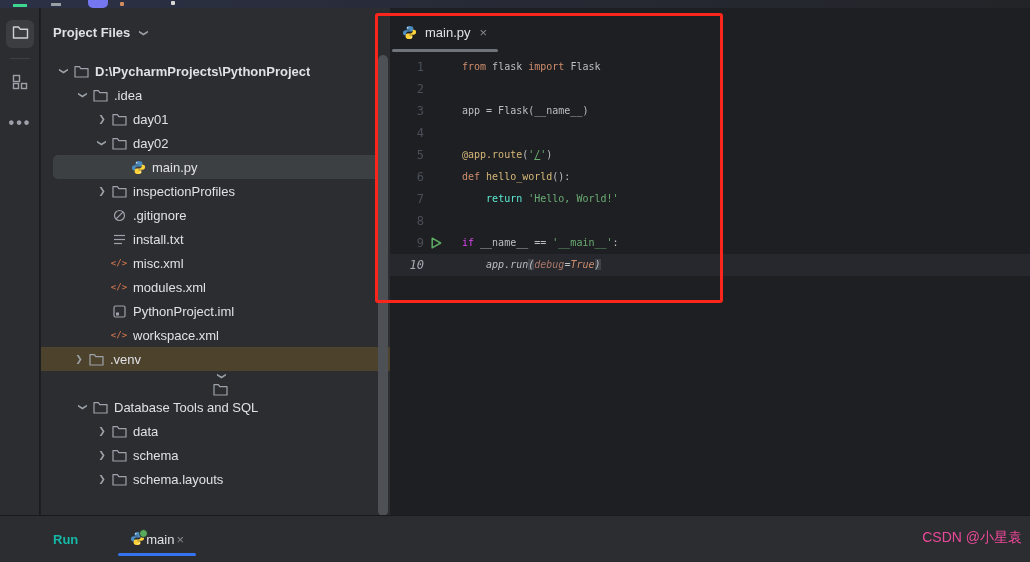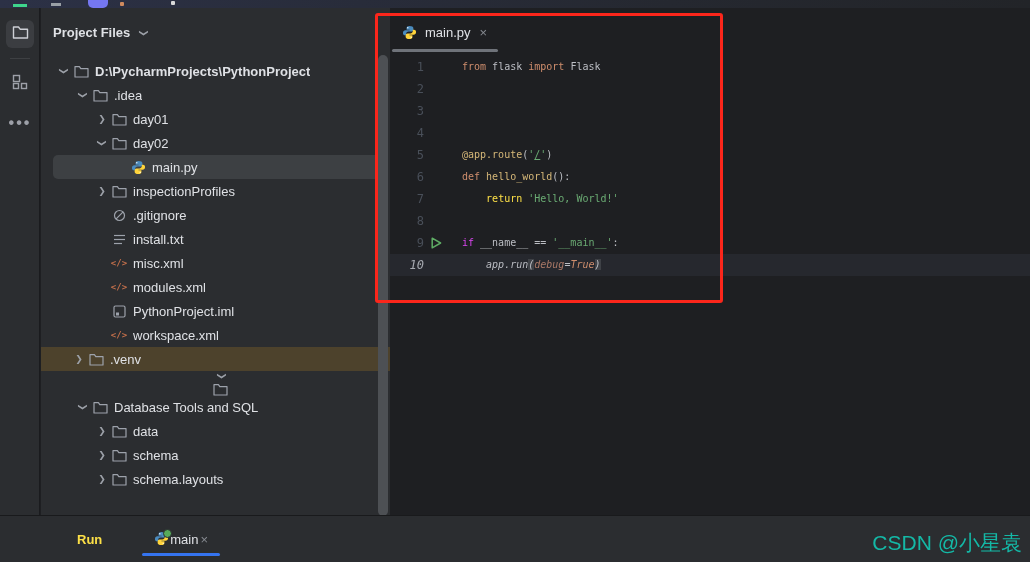--- a/index.html
+++ b/index.html
@@ -51,27 +51,27 @@
   .gutter{width:34px;flex:none;text-align:right;color:#494f59;
           font-family:"DejaVu Sans Mono",monospace;font-size:12px;line-height:22px;}
   .code-row.cur .gutter{color:#a6a9b0;}
   .runslot{width:20px;flex:none;margin-left:2px;display:flex;align-items:center;justify-content:center;}
   pre.codeline{margin:0 0 0 16px;font-family:"DejaVu Sans Mono",monospace;font-size:10px;line-height:22px;
                color:#bcbec4;white-space:pre;}
   pre.codeline .seg{white-space:pre;}
   
   .run-panel{position:absolute;left:0;top:515px;width:1030px;height:47px;background:#2b2d30;
              border-top:1px solid #191a1c;box-sizing:border-box;display:flex;align-items:center;}
-  .run-title{margin-left:77px;font-size:13px;font-weight:bold;color:#fde047;}
+  .run-title{margin-left:53px;font-size:13px;font-weight:bold;color:#14b8a6;}
   .run-tab{margin-left:40px;height:100%;display:flex;align-items:center;gap:0;position:relative;padding:0 12px;}
   .run-tab .rt-label{font-size:13px;color:#dfe1e5;}
   .run-tab .rt-underline{position:absolute;left:0;bottom:6px;width:100%;height:3px;border-radius:2px;}
   .py-wrap{position:relative;width:16px;height:16px;flex:none;}
   .run-dot{position:absolute;right:-2px;top:-2px;width:7px;height:7px;border-radius:50%;background:#57ab5a;border:1px solid #2b2d30;}
-  .watermark{position:absolute;right:8px;top:13px;font-size:21px;color:#14b8a6;}
+  .watermark{position:absolute;right:8px;top:13px;font-size:14px;color:#ec4899;}
   
   .annotation-rect{position:absolute;left:375px;top:13px;width:348px;height:290px;box-sizing:border-box;
                    border:3px solid #fb261b;border-radius:3px;z-index:50;pointer-events:none;}
 </style>
 </head>
 <body>
 
 <div class="screen">
 
   <div class="titlebar">
@@ -303,40 +303,41 @@
           <pre class="codeline"><span class="seg" style="color: rgb(207, 142, 109);">from</span><span class="seg" style="color: rgb(188, 190, 196);"> flask </span><span class="seg" style="color: rgb(207, 142, 109);">import</span><span class="seg" style="color: rgb(188, 190, 196);"> Flask</span></pre>
         </div>
         <div class="code-row">
           <span class="gutter">2</span>
           <span class="runslot"></span>
           <pre class="codeline"></pre>
         </div>
         <div class="code-row">
           <span class="gutter">3</span>
           <span class="runslot"></span>
+          <pre class="codeline"><span class="seg" style="color: rgb(188, 190, 196);">app = Flask(__name__)</span></pre>
         </div>
         <div class="code-row">
           <span class="gutter">4</span>
           <span class="runslot"></span>
           <pre class="codeline"></pre>
         </div>
         <div class="code-row">
           <span class="gutter">5</span>
           <span class="runslot"></span>
           <pre class="codeline"><span class="seg" style="color: rgb(213, 183, 120);">@app.route</span><span class="seg" style="color: rgb(188, 190, 196);">(</span><span class="seg" style="color: rgb(106, 171, 115);">'</span><span class="seg" style="color: rgb(106, 171, 115); text-decoration: underline;">/</span><span class="seg" style="color: rgb(106, 171, 115);">'</span><span class="seg" style="color: rgb(188, 190, 196);">)</span></pre>
         </div>
         <div class="code-row">
           <span class="gutter">6</span>
           <span class="runslot"></span>
           <pre class="codeline"><span class="seg" style="color: rgb(207, 142, 109);">def </span><span class="seg" style="color: rgb(213, 183, 120);">hello_world</span><span class="seg" style="color: rgb(188, 190, 196);">():</span></pre>
         </div>
         <div class="code-row">
           <span class="gutter">7</span>
           <span class="runslot"></span>
-          <pre class="codeline"><span class="seg" style="color: rgb(188, 190, 196);">    </span><span class="seg" style="color: #fde047;">return </span><span class="seg" style="color: rgb(106, 171, 115);">'Hello, World!'</span></pre>
+          <pre class="codeline"><span class="seg" style="color: rgb(188, 190, 196);">    </span><span class="seg" style="color: #5eead4;">return </span><span class="seg" style="color: rgb(106, 171, 115);">'Hello, World!'</span></pre>
         </div>
         <div class="code-row">
           <span class="gutter">8</span>
           <span class="runslot"></span>
           <pre class="codeline"></pre>
         </div>
         <div class="code-row">
           <span class="gutter">9</span>
           <span class="runslot">
             <svg width="12" height="12" viewBox="0 0 12 12">

